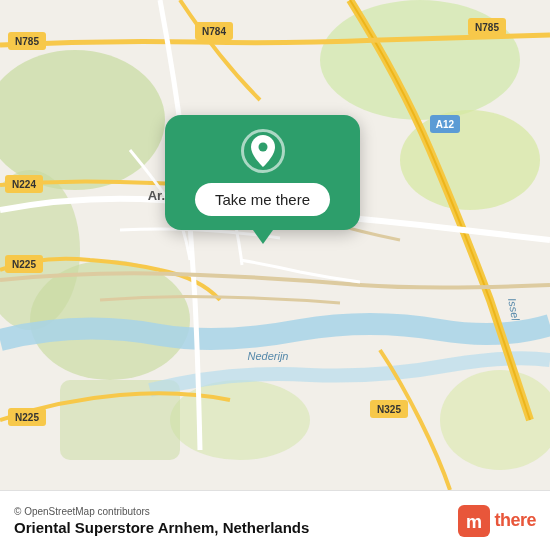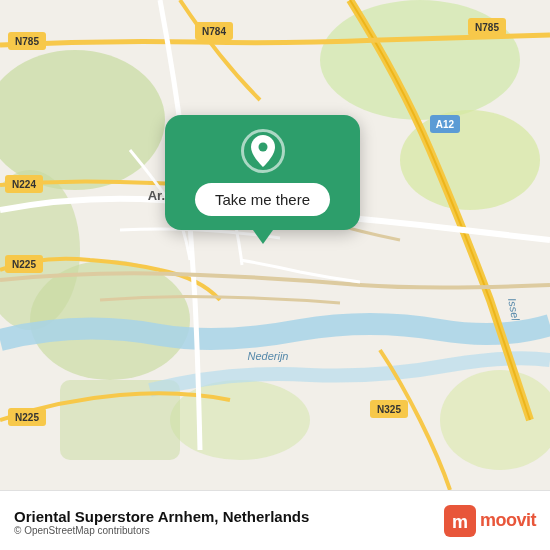--- a/index.html
+++ b/index.html
@@ -209,24 +209,24 @@
         <path d="M13 0C6.373 0 1 5.373 1 12c0 9 12 20 12 20S25 21 25 12C25 5.373 19.627 0 13 0z" fill="white"></path>
         <circle cx="13" cy="12" r="4.5" fill="#2d9e6b"></circle>
       </svg>
     </div>
     <button id="take-me-there-btn">Take me there</button>
   </div>
 </div>
 
 <div id="footer-bar">
   <div id="footer-left">
+    <span id="footer-copyright">© OpenStreetMap contributors</span>
     <span id="footer-location-name">Oriental Superstore Arnhem, Netherlands</span>
-    <span id="footer-copyright">© OpenStreetMap contributors</span>
   </div>
   <div id="moovit-logo">
 
     <svg id="moovit-icon" viewBox="0 0 32 32" xmlns="http://www.w3.org/2000/svg">
       <rect width="32" height="32" rx="6" fill="#e8563a"></rect>
       <text x="16" y="23" text-anchor="middle" font-size="18" font-weight="bold" fill="white" font-family="Arial">m</text>
     </svg>
-    <span id="moovit-text">moovit</span>
+    <span id="moovit-text">there</span>
   </div>
 </div>
 
 </body></html>

